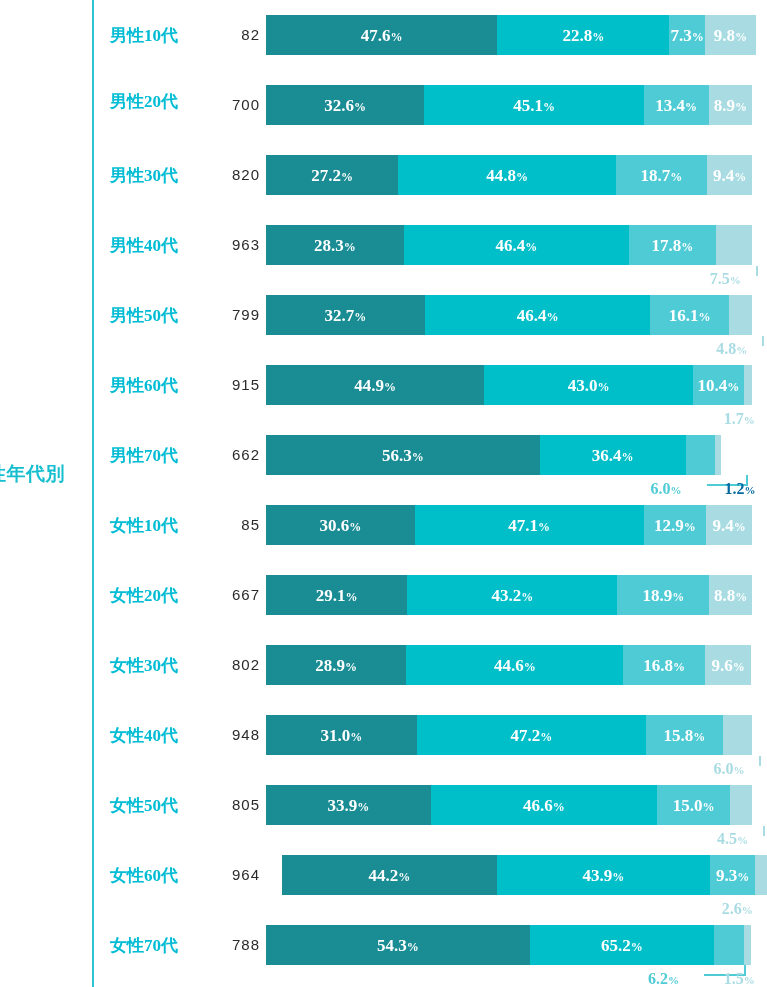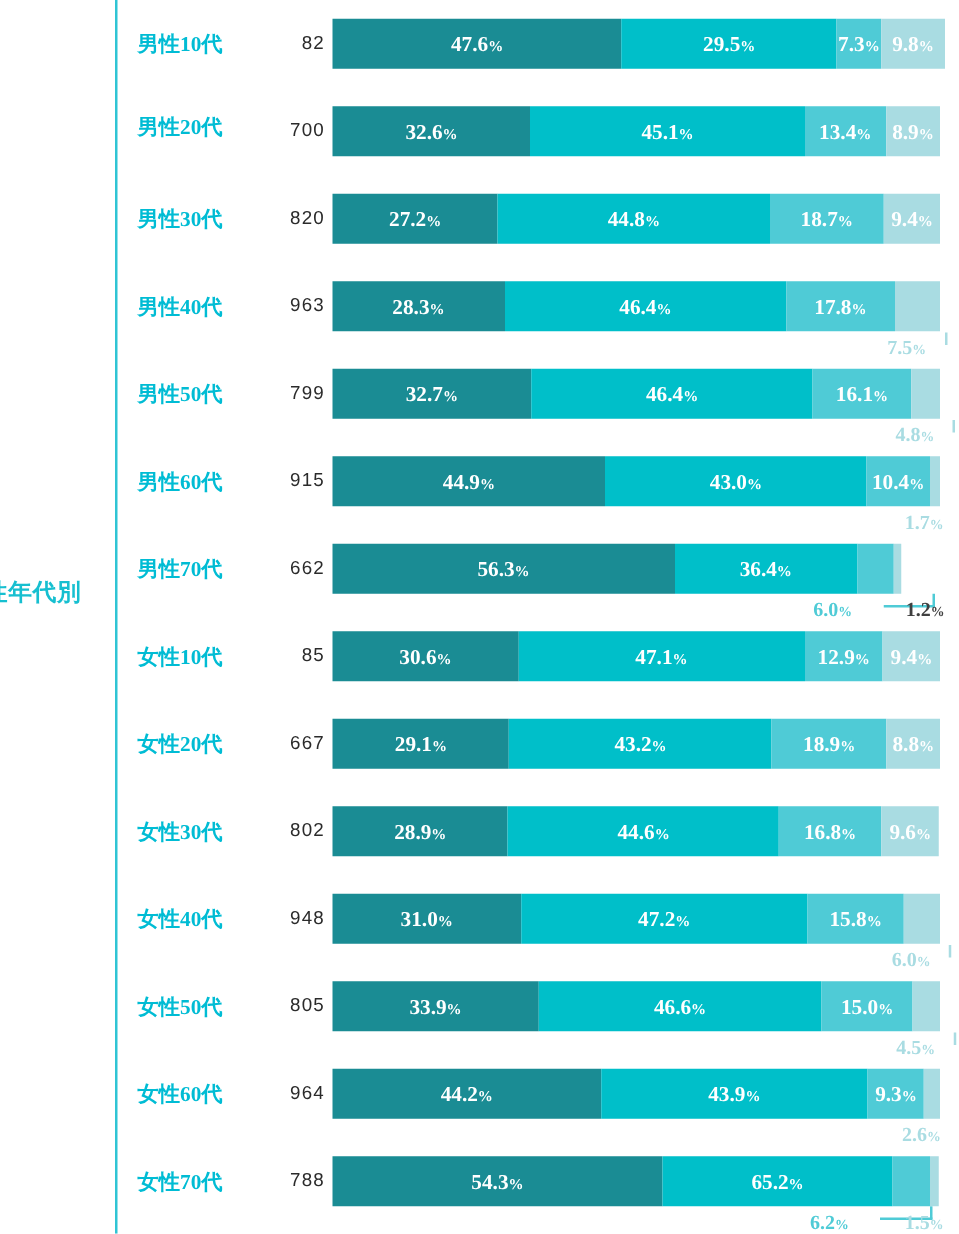--- a/index.html
+++ b/index.html
@@ -64,21 +64,21 @@
   <div class="axis-title">性年代別</div>
   <div id="rows-host">
       <div class="row" style="top: 0px;">
         <div class="cat-label" style="top: 24px;">男性10代</div>
         <div class="count" style="top: 26px;">82</div>
         <div class="bar" style="top: 15px;">
           <div class="seg" style="width: 231.336px; background: rgb(26, 140, 148);">
             <span class="val"><span>47.6</span><span class="pct">%</span></span>
           </div>
           <div class="seg" style="width: 172.044px; background: rgb(0, 191, 201);">
-            <span class="val"><span>29.5</span><span class="pct">%</span></span>
+            <span class="val"><span>22.8</span><span class="pct">%</span></span>
           </div>
           <div class="seg" style="width: 35.478px; background: rgb(79, 203, 214);">
             <span class="val"><span>7.3</span><span class="pct">%</span></span>
           </div>
           <div class="seg" style="width: 51px; background: rgb(169, 220, 226);">
             <span class="val"><span>9.8</span><span class="pct">%</span></span>
           </div>
         </div>
       </div>
       <div class="row" style="top: 70px;">
@@ -171,21 +171,21 @@
         </div>
       </div>
       <div class="row" style="top: 420px;">
         <div class="cat-label" style="top: 24px;">男性70代</div>
         <div class="count" style="top: 26px;">662</div>
         <div class="outlabel" style="color: rgb(79, 203, 214); left: 706.522px; top: 55px; width: 41.16px; height: 10px;">
           <div class="tick" style="left: 0px; top: 9px; width: 100%; height: 2px;"></div>
           <div class="tick" style="right: 0px; top: 0px; width: 2px; height: 10px;"></div>
         </div>
         <div class="outlabel" style="color: rgb(79, 203, 214); top: 61px; left: 650.522px;"><span>6.0</span><span class="pct">%</span></div>
-        <div class="outlabel" style="color: #404040; top: 61px; left: 724.598px;"><span>1.2</span><span class="pct">%</span></div>
+        <div class="outlabel" style="color: #0369a1; top: 61px; left: 724.598px;"><span>1.2</span><span class="pct">%</span></div>
         <div class="bar" style="top: 15px;">
           <div class="seg" style="width: 273.618px; background: rgb(26, 140, 148);">
             <span class="val"><span>56.3</span><span class="pct">%</span></span>
           </div>
           <div class="seg" style="width: 146px; background: rgb(0, 191, 201);">
             <span class="val"><span>36.4</span><span class="pct">%</span></span>
           </div>
           <div class="seg" style="width: 29.16px; background: rgb(79, 203, 214);"></div>
           <div class="seg" style="width: 5.832px; background: rgb(169, 220, 226);"></div>
         </div>
@@ -277,21 +277,21 @@
           <div class="seg" style="width: 72.9px; background: rgb(79, 203, 214);">
             <span class="val"><span>15.0</span><span class="pct">%</span></span>
           </div>
           <div class="seg" style="width: 21.87px; background: rgb(169, 220, 226);"></div>
         </div>
       </div>
       <div class="row" style="top: 840px;">
         <div class="cat-label" style="top: 24px;">女性60代</div>
         <div class="count" style="top: 26px;">964</div>
         <div class="outlabel" style="color: rgb(169, 220, 226); top: 61px; left: 721.682px;"><span>2.6</span><span class="pct">%</span></div>
-        <div class="bar" style="top: 15px;">
+        <div class="bar" style="top: 15px; margin-left: 16px;">
           <div class="seg" style="width: 214.812px; background: rgb(26, 140, 148);">
             <span class="val"><span>44.2</span><span class="pct">%</span></span>
           </div>
           <div class="seg" style="width: 213.354px; background: rgb(0, 191, 201);">
             <span class="val"><span>43.9</span><span class="pct">%</span></span>
           </div>
           <div class="seg" style="width: 45.198px; background: rgb(79, 203, 214);">
             <span class="val"><span>9.3</span><span class="pct">%</span></span>
           </div>
           <div class="seg" style="width: 12.636px; background: rgb(169, 220, 226);"></div>

